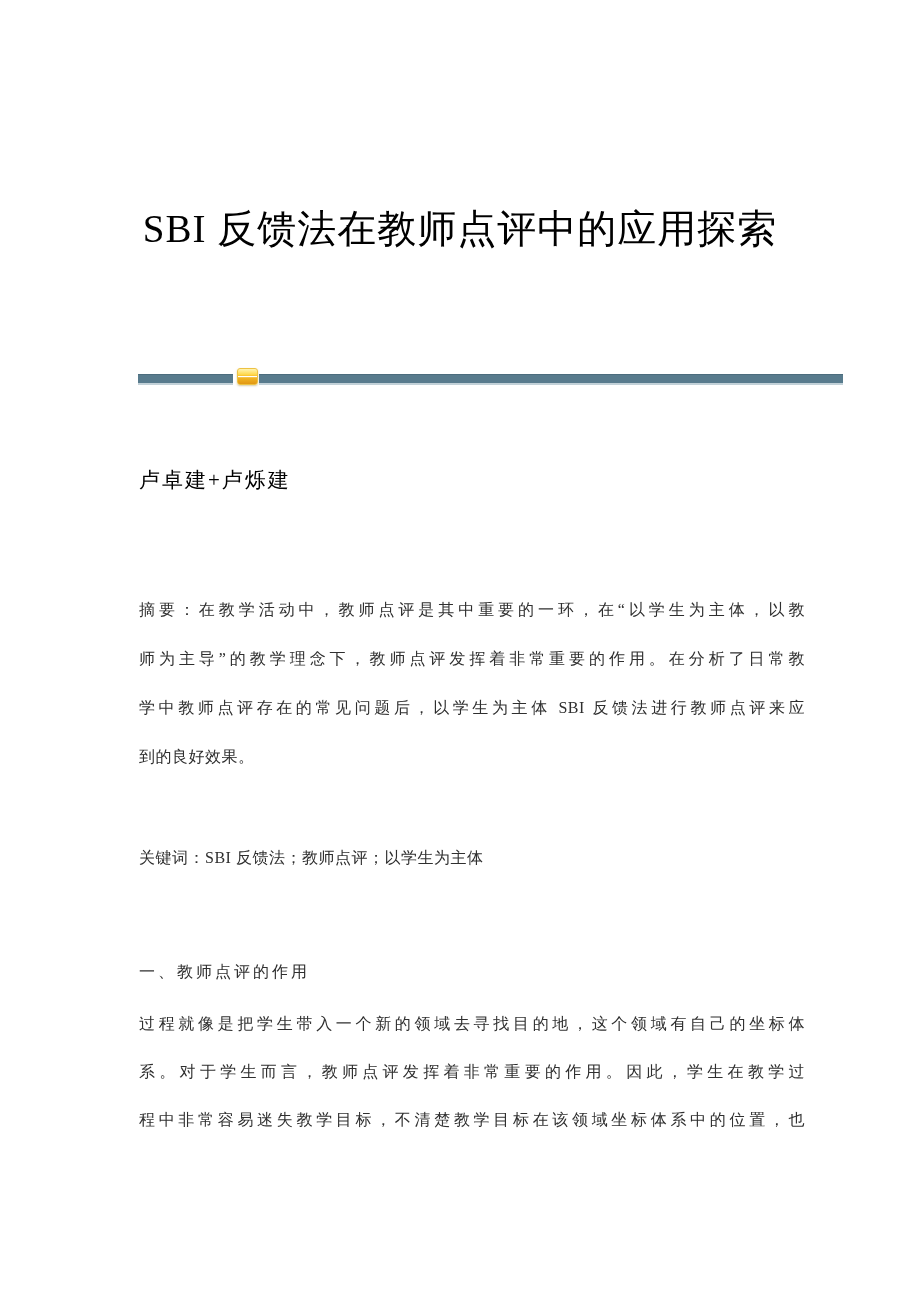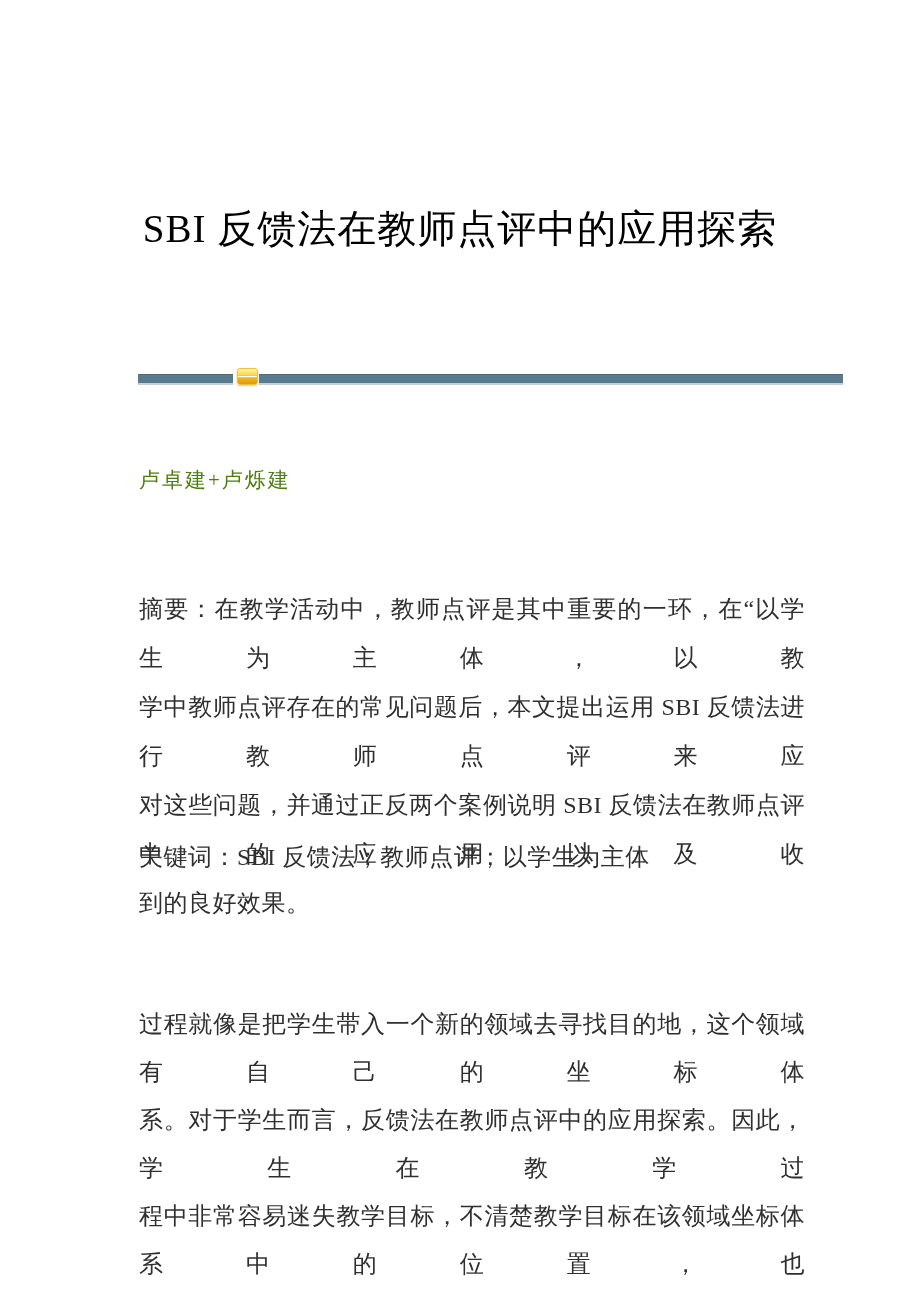--- a/index.html
+++ b/index.html
@@ -69,29 +69,29 @@
     box-shadow: 0 1px 2px rgba(140, 110, 10, 0.35);
   }
 
   
   .author {
     position: absolute;
     top: 466px;
     left: 139px;
     font-size: 21px;
     letter-spacing: 2px;
-    color: #4d7c0f;
+    color: #000000;
   }
 
   
   .textblock {
     position: absolute;
     left: 139px;
     width: 666px;
-    font-size: 24px;
+    font-size: 16px;
     color: #2f2f2f;
     letter-spacing: 0.5px;
   }
   .abstract { top: 585px;  line-height: 49px; }
   .bodytext { top: 1000px; line-height: 48px; }
   .tline.fill {
     text-align: justify;
     text-align-last: justify;
   }
   .kw      { top: 833px; line-height: 49px; font-family: Liberation Serif, serif; }
@@ -108,28 +108,29 @@
   <div class="divider">
     <span class="seg seg-left"></span>
     <span class="badge"></span>
     <span class="seg seg-right"></span>
   </div>
 
   <div class="author">卢卓建+卢烁建</div>
 
   <div class="textblock abstract">
     <div class="tline fill">摘要：在教学活动中，教师点评是其中重要的一环，在“以学生为主体，以教</div>
-    <div class="tline fill">学中教师点评存在的常见问题后，本文提出运用 SBI 反馈法进行教师点评来应</div>
-    <div class="tline fill">对这些问题，并通过正反两个案例说明 SBI 反馈法在教师点评中的应用以及收</div>
+    <div class="tline fill">师为主导”的教学理念下，教师点评发挥着非常重要的作用。在分析了日常教</div>
+    <div class="tline fill">学中教师点评存在的常见问题后，以学生为主体 SBI 反馈法进行教师点评来应</div>
     <div class="tline">到的良好效果。</div>
   </div>
 
   <div class="textblock kw tline">关键词：SBI 反馈法；教师点评；以学生为主体</div>
 
 
+  <div class="textblock heading tline">一、教师点评的作用</div>
 
   <div class="textblock bodytext">
     <div class="tline fill">过程就像是把学生带入一个新的领域去寻找目的地，这个领域有自己的坐标体</div>
-    <div class="tline fill">系。对于学生而言，反馈法在教师点评中的应用探索。因此，学生在教学过</div>
+    <div class="tline fill">系。对于学生而言，教师点评发挥着非常重要的作用。因此，学生在教学过</div>
     <div class="tline fill">程中非常容易迷失教学目标，不清楚教学目标在该领域坐标体系中的位置，也</div>
   </div>
 
 </div>
 
 </body></html>

